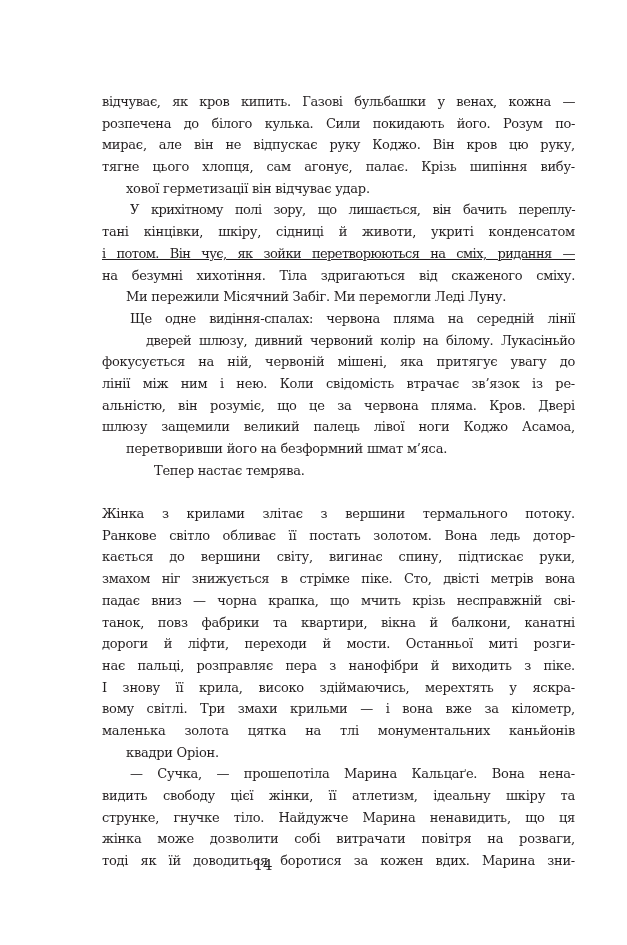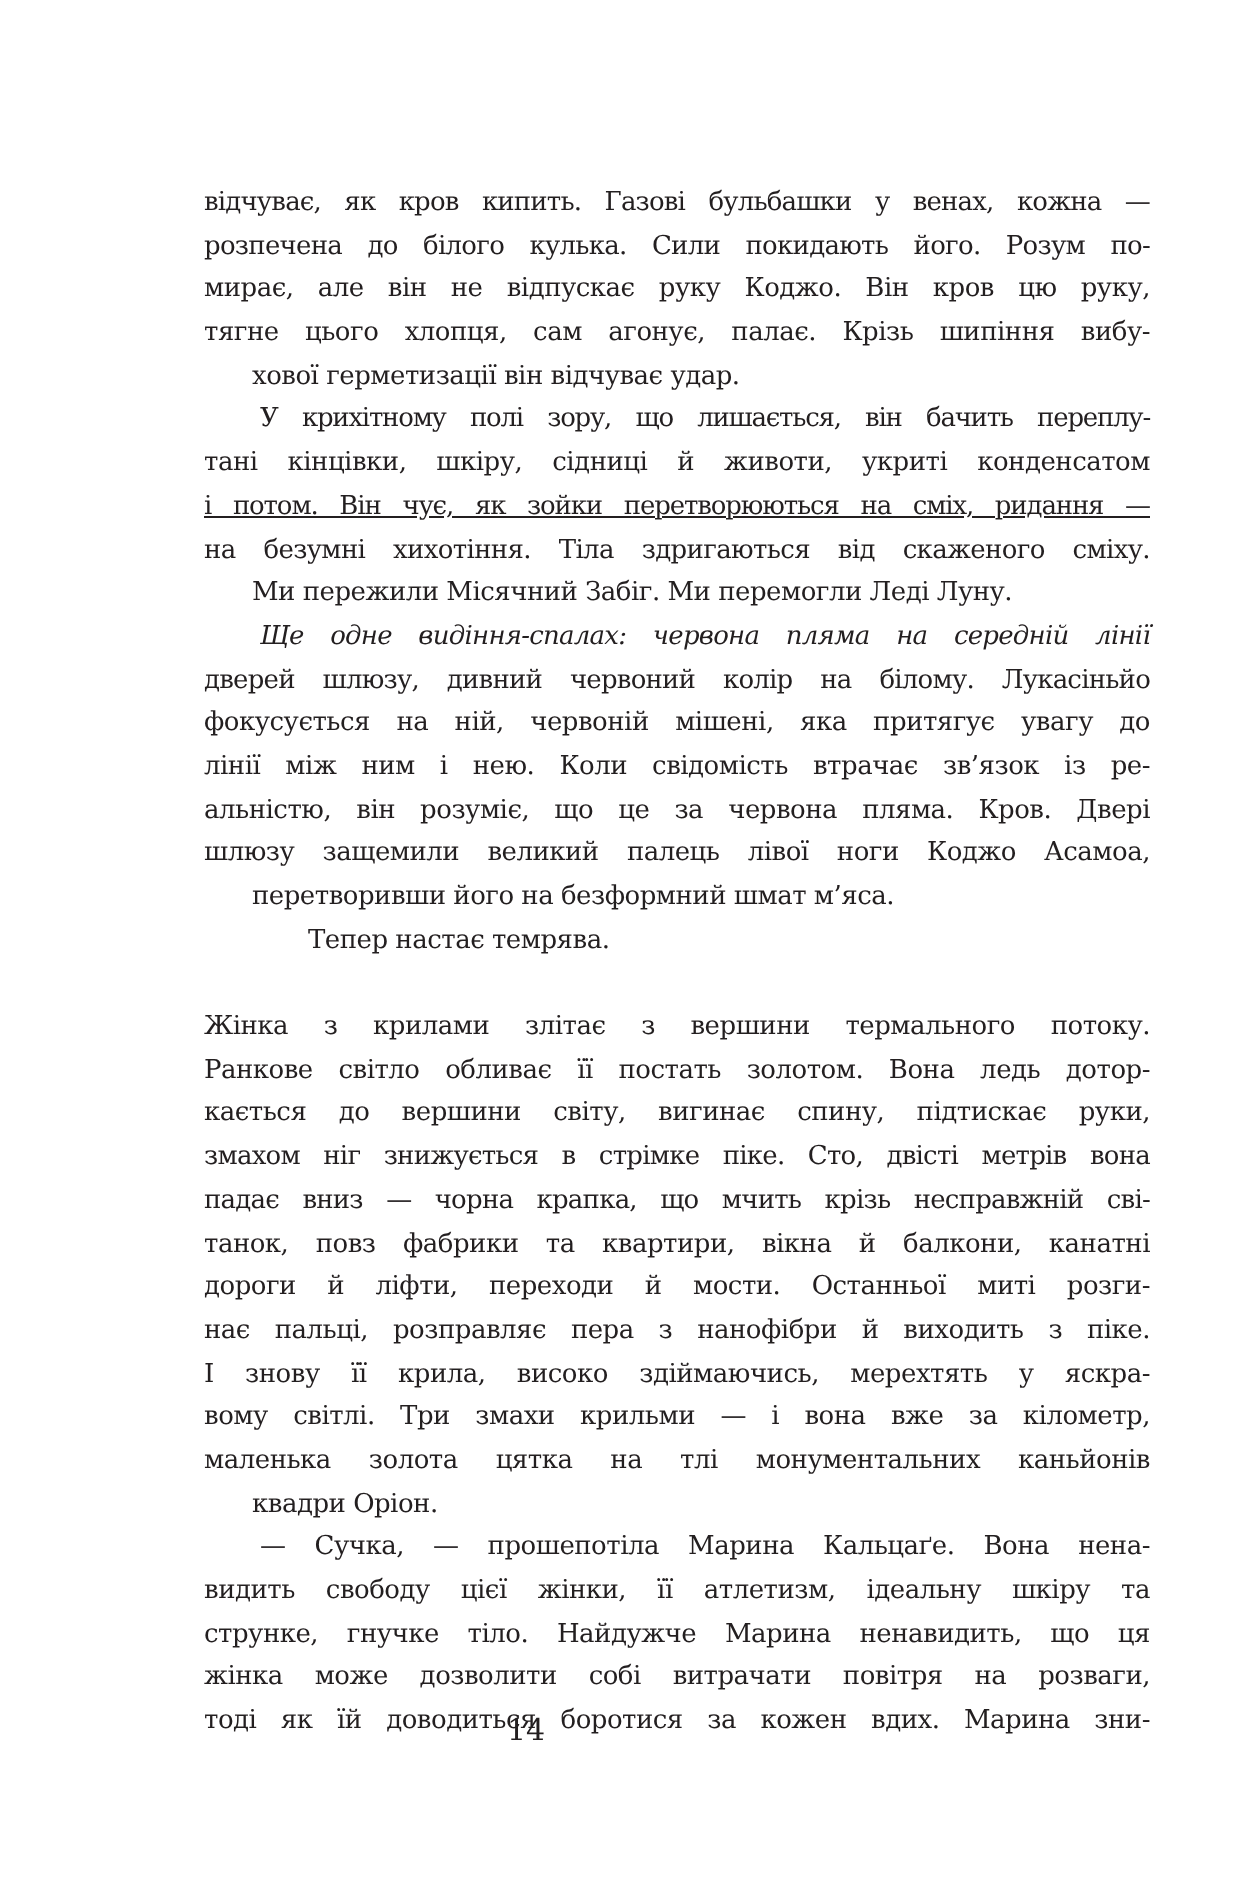--- a/index.html
+++ b/index.html
@@ -67,22 +67,22 @@
 
   <div>
     <span class="line indent" style="letter-spacing: -0.613761px;">У крихітному полі зору, що лишається, він бачить переплу-</span>
     <span class="line">тані кінцівки, шкіру, сідниці й животи, укриті конденсатом</span>
     <span class="line" style="letter-spacing: -0.56901px; text-decoration: underline;">і потом. Він чує, як зойки перетворюються на сміх, ридання —</span>
     <span class="line" style="letter-spacing: -0.326006px;">на безумні хихотіння. Тіла здригаються від скаженого сміху.</span>
     <span class="line last">Ми пережили Місячний Забіг. Ми перемогли Леді Луну.</span>
   </div>
 
   <div>
-    <span class="line indent" style="letter-spacing: -0.375568px; font-style: italic;">Ще одне видіння-спалах: червона пляма на середній лінії</span>
-    <span class="line" style="letter-spacing: -0.39227px;">дверей шлюзу, дивний червоний колір на білому. Лукасіньйо</span>
+    <span class="line indent" style="letter-spacing: -0.375568px;">Ще одне видіння-спалах: червона пляма на середній лінії</span>
+    <span class="line" style="letter-spacing: -0.39227px; margin-left: 44px;">дверей шлюзу, дивний червоний колір на білому. Лукасіньйо</span>
     <span class="line">фокусується на ній, червоній мішені, яка притягує увагу до</span>
     <span class="line">лінії між ним і нею. Коли свідомість втрачає зв’язок із ре-</span>
     <span class="line">альністю, він розуміє, що це за червона пляма. Кров. Двері</span>
     <span class="line">шлюзу защемили великий палець лівої ноги Коджо Асамоа,</span>
     <span class="line last">перетворивши його на безформний шмат м’яса.</span>
   </div>
 
   <div>
     <span class="line indent last">Тепер настає темрява.</span>
   </div>

